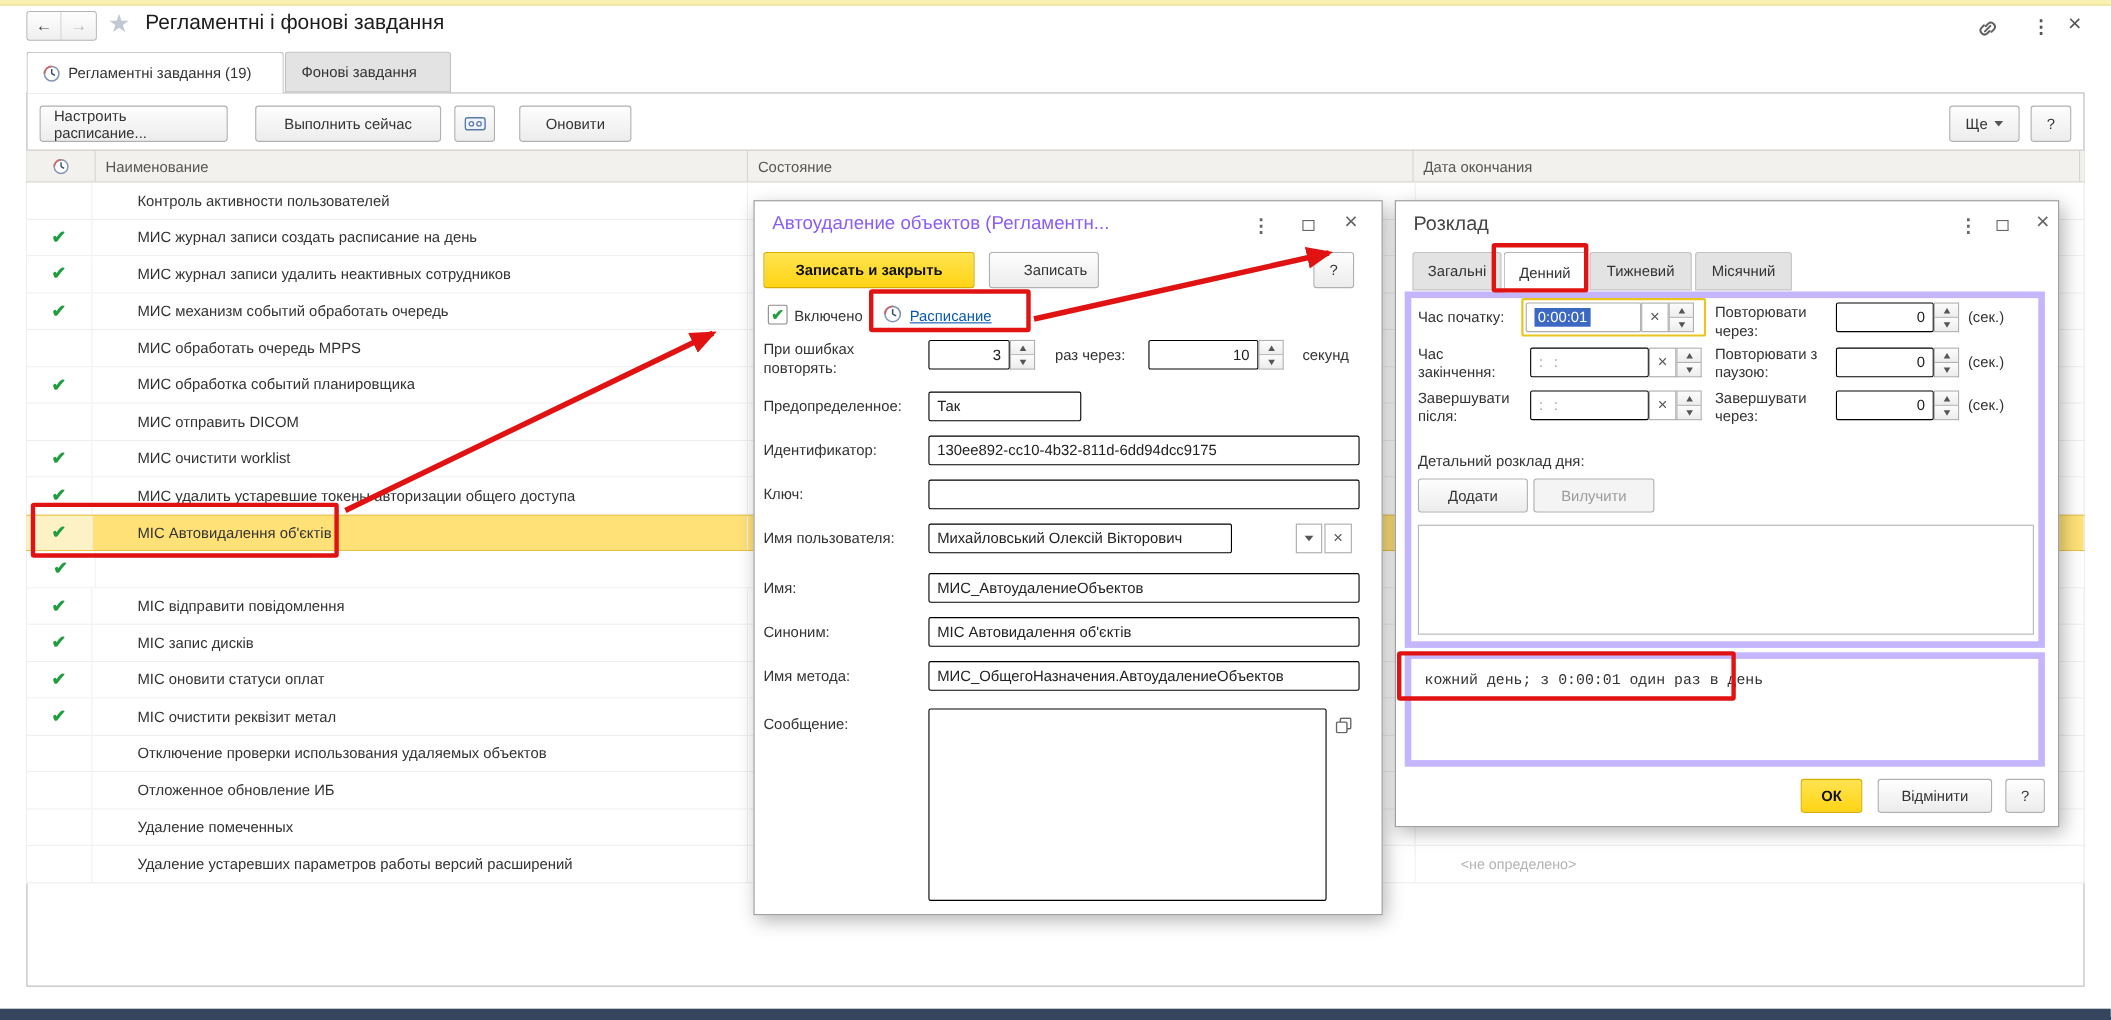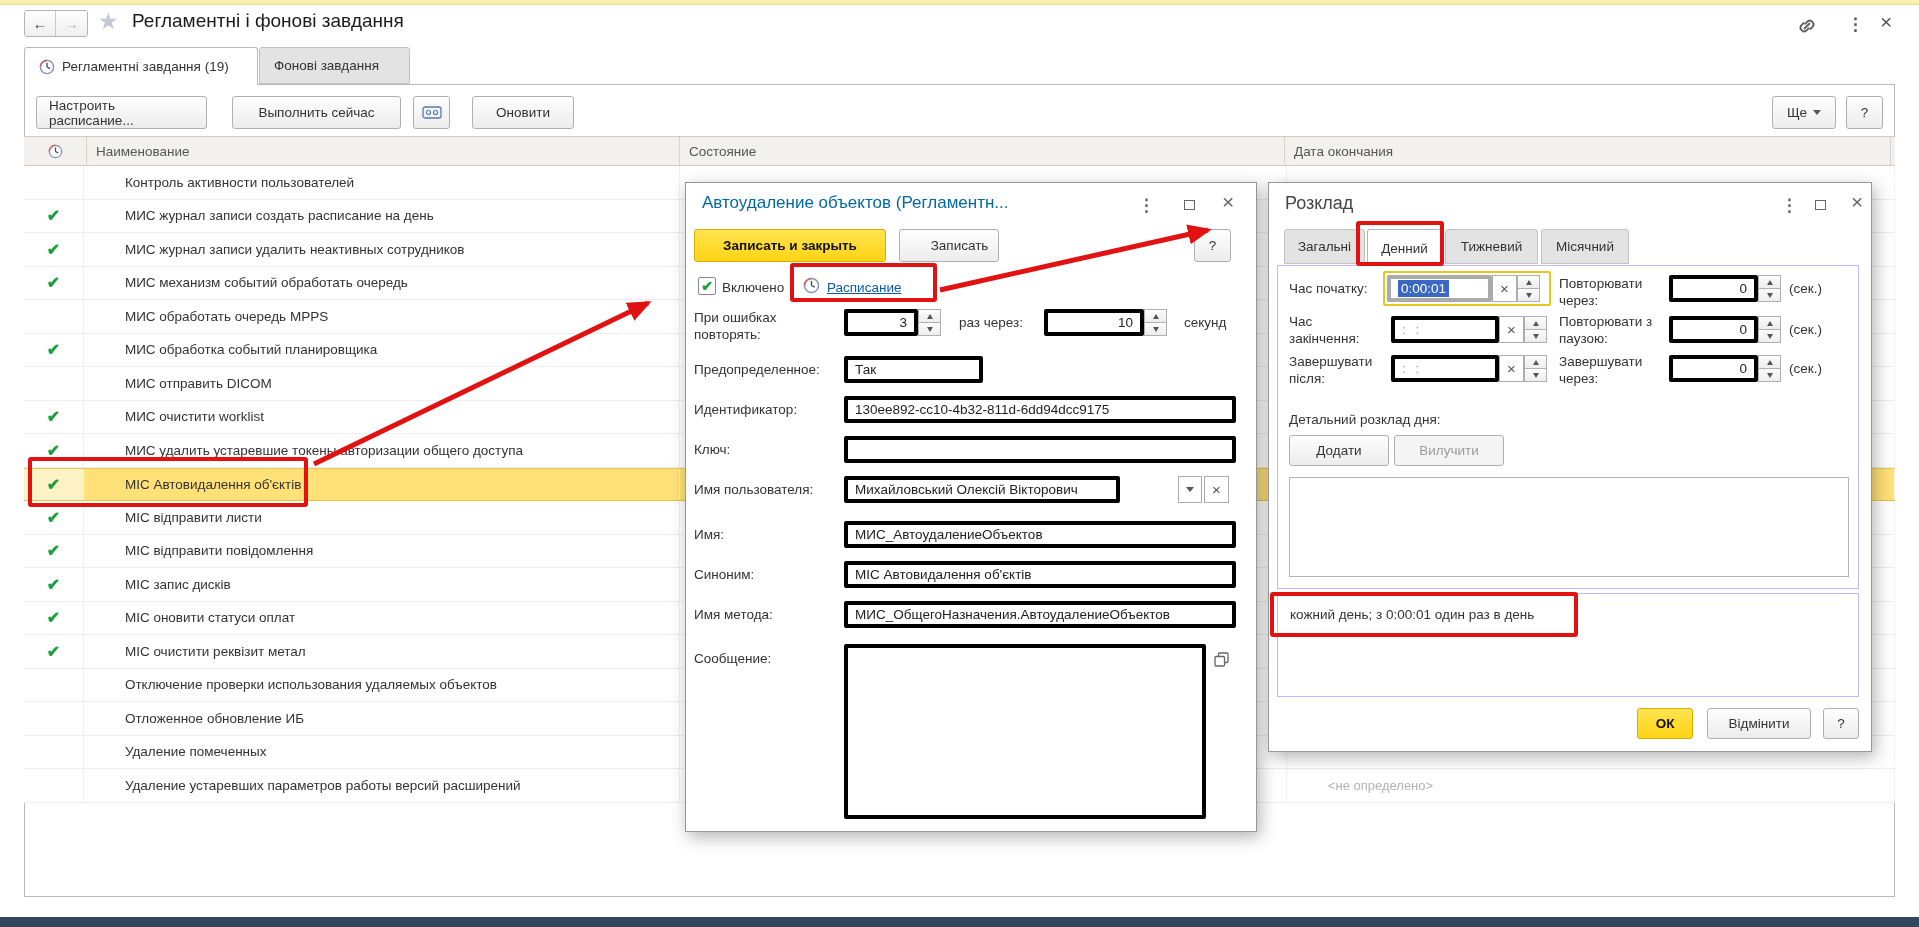--- a/index.html
+++ b/index.html
@@ -46,49 +46,49 @@
   .c-icon { width:63px; justify-content:center; padding-left:0 !important; }
   .c-name { width:593px; }
   .c-state { width:605px; }
   .c-date { width:606px; color:#b3b3b3; }
   .chk { color:#1f9e3f; font-size:16px; font-weight:bold; }
   .trow.selected { background:#ffe178; border-top:1px solid #eac94f; border-bottom:1px solid #e6c243; }
   .trow.selected .c-icon { background:#fdf1c6; }
   .trow .c-name { color:#333; font-size:13.5px; }
 
   
-  .tfield { position:absolute; background:#fff; border:4px solid #000000; border-radius:2px; height:27px;
+  .tfield { position:absolute; background:#fff; border:1px solid #000000; border-radius:2px; height:27px;
             display:flex; align-items:center; padding:0 7px; font-size:13.5px; color:#222; }
   .tfield.num { justify-content:flex-end; }
   .lbl { position:absolute; font-size:13.5px; color:#333; line-height:17px; }
   .spin { position:absolute; width:23px; height:27px; display:flex; flex-direction:column; }
   .spin span { flex:1; display:flex; align-items:center; justify-content:center; background:linear-gradient(#fcfcfc,#ededed); border:1px solid #b0b0b0; }
   .spin span + span { border-top:none; }
   .tri-up { width:0; height:0; border-left:3.5px solid transparent; border-right:3.5px solid transparent; border-bottom:5px solid #555; }
   .tri-dn { width:0; height:0; border-left:3.5px solid transparent; border-right:3.5px solid transparent; border-top:5px solid #555; }
   .xcell { position:absolute; height:27px; display:flex; align-items:center; justify-content:center;
            background:#fff; border:1px solid #ababab; color:#555; font-size:15px; }
   .placeholder { color:#9d9d9d; letter-spacing:3px; }
   .selblue { background:#3a68c2; color:#fff; padding:1px 3px; }
 
   
   .dialog { position:absolute; background:#fff; border:1px solid #979797; box-shadow:3px 5px 16px rgba(0,0,0,.3); }
-  .dlg-title { position:absolute; left:16px; top:10px; font-size:17px; color:#0369a1; white-space:nowrap; }
+  .dlg-title { position:absolute; left:16px; top:10px; font-size:17px; color:#8b5cf6; white-space:nowrap; }
   .dlg-ctl { position:absolute; top:12px; color:#666; cursor:pointer; text-align:center; }
   .maxbox { width:11px; height:10px; border:1.5px solid #666; display:inline-block; }
   .checkbox { position:absolute; width:18px; height:18px; border:1px solid #8a8a8a; border-radius:2px; background:#fff;
               display:flex; align-items:center; justify-content:center; color:#1f9e3f; font-weight:bold; font-size:14px; }
   .link { color:#0a59b0; text-decoration:underline; cursor:pointer; }
   .expandico { position:absolute; width:24px; height:24px; display:flex; align-items:center; justify-content:center; cursor:pointer; }
 
   
   .dtab { position:absolute; top:46px; height:35px; display:flex; align-items:center; justify-content:center;
           font-size:13.5px; color:#333; background:#e3e3e3; border:1px solid #c2c2c2; border-radius:3px 3px 0 0; }
   .dtab.active { background:#fff; border-color:#b5b5b5; border-bottom:none; height:37px; z-index:2; }
-  .groupbox { position:absolute; border:1px solid #c4b5fd; background:#fff; }
+  .groupbox { position:absolute; border:6px solid #c4b5fd; background:#fff;font-family:Liberation Mono, monospace; }
   .focusring { position:absolute; border:2px solid #e8c61e; border-radius:2px; background:#fff; }
   .listbox { position:absolute; border:1px solid #b5b5b5; background:#fff; }
 
   
   .ann { position:absolute; border:4px solid #e11212; border-radius:3px; z-index:100; pointer-events:none; }
   .arrows { position:absolute; left:0; top:0; width:1919px; height:927px; z-index:100; pointer-events:none; }
 
   .bottombar { position:absolute; left:0; top:917px; width:1919px; height:10px; background:#35455e; }
 </style>
 </head>
@@ -212,21 +212,20 @@
         <div class="cell c-date"></div>
       </div>
       <div class="trow selected">
         <div class="cell c-icon chk">✔</div>
         <div class="cell c-name">МІС Автовидалення об'єктів</div>
         <div class="cell c-state"></div>
         <div class="cell c-date"></div>
       </div>
       <div class="trow">
         <div class="cell c-icon chk">✔</div>
-        <div class="cell c-name">МІС відправити листи</div>
         <div class="cell c-state"></div>
         <div class="cell c-date"></div>
       </div>
       <div class="trow">
         <div class="cell c-icon chk">✔</div>
         <div class="cell c-name">МІС відправити повідомлення</div>
         <div class="cell c-state"></div>
         <div class="cell c-date"></div>
       </div>
       <div class="trow">

